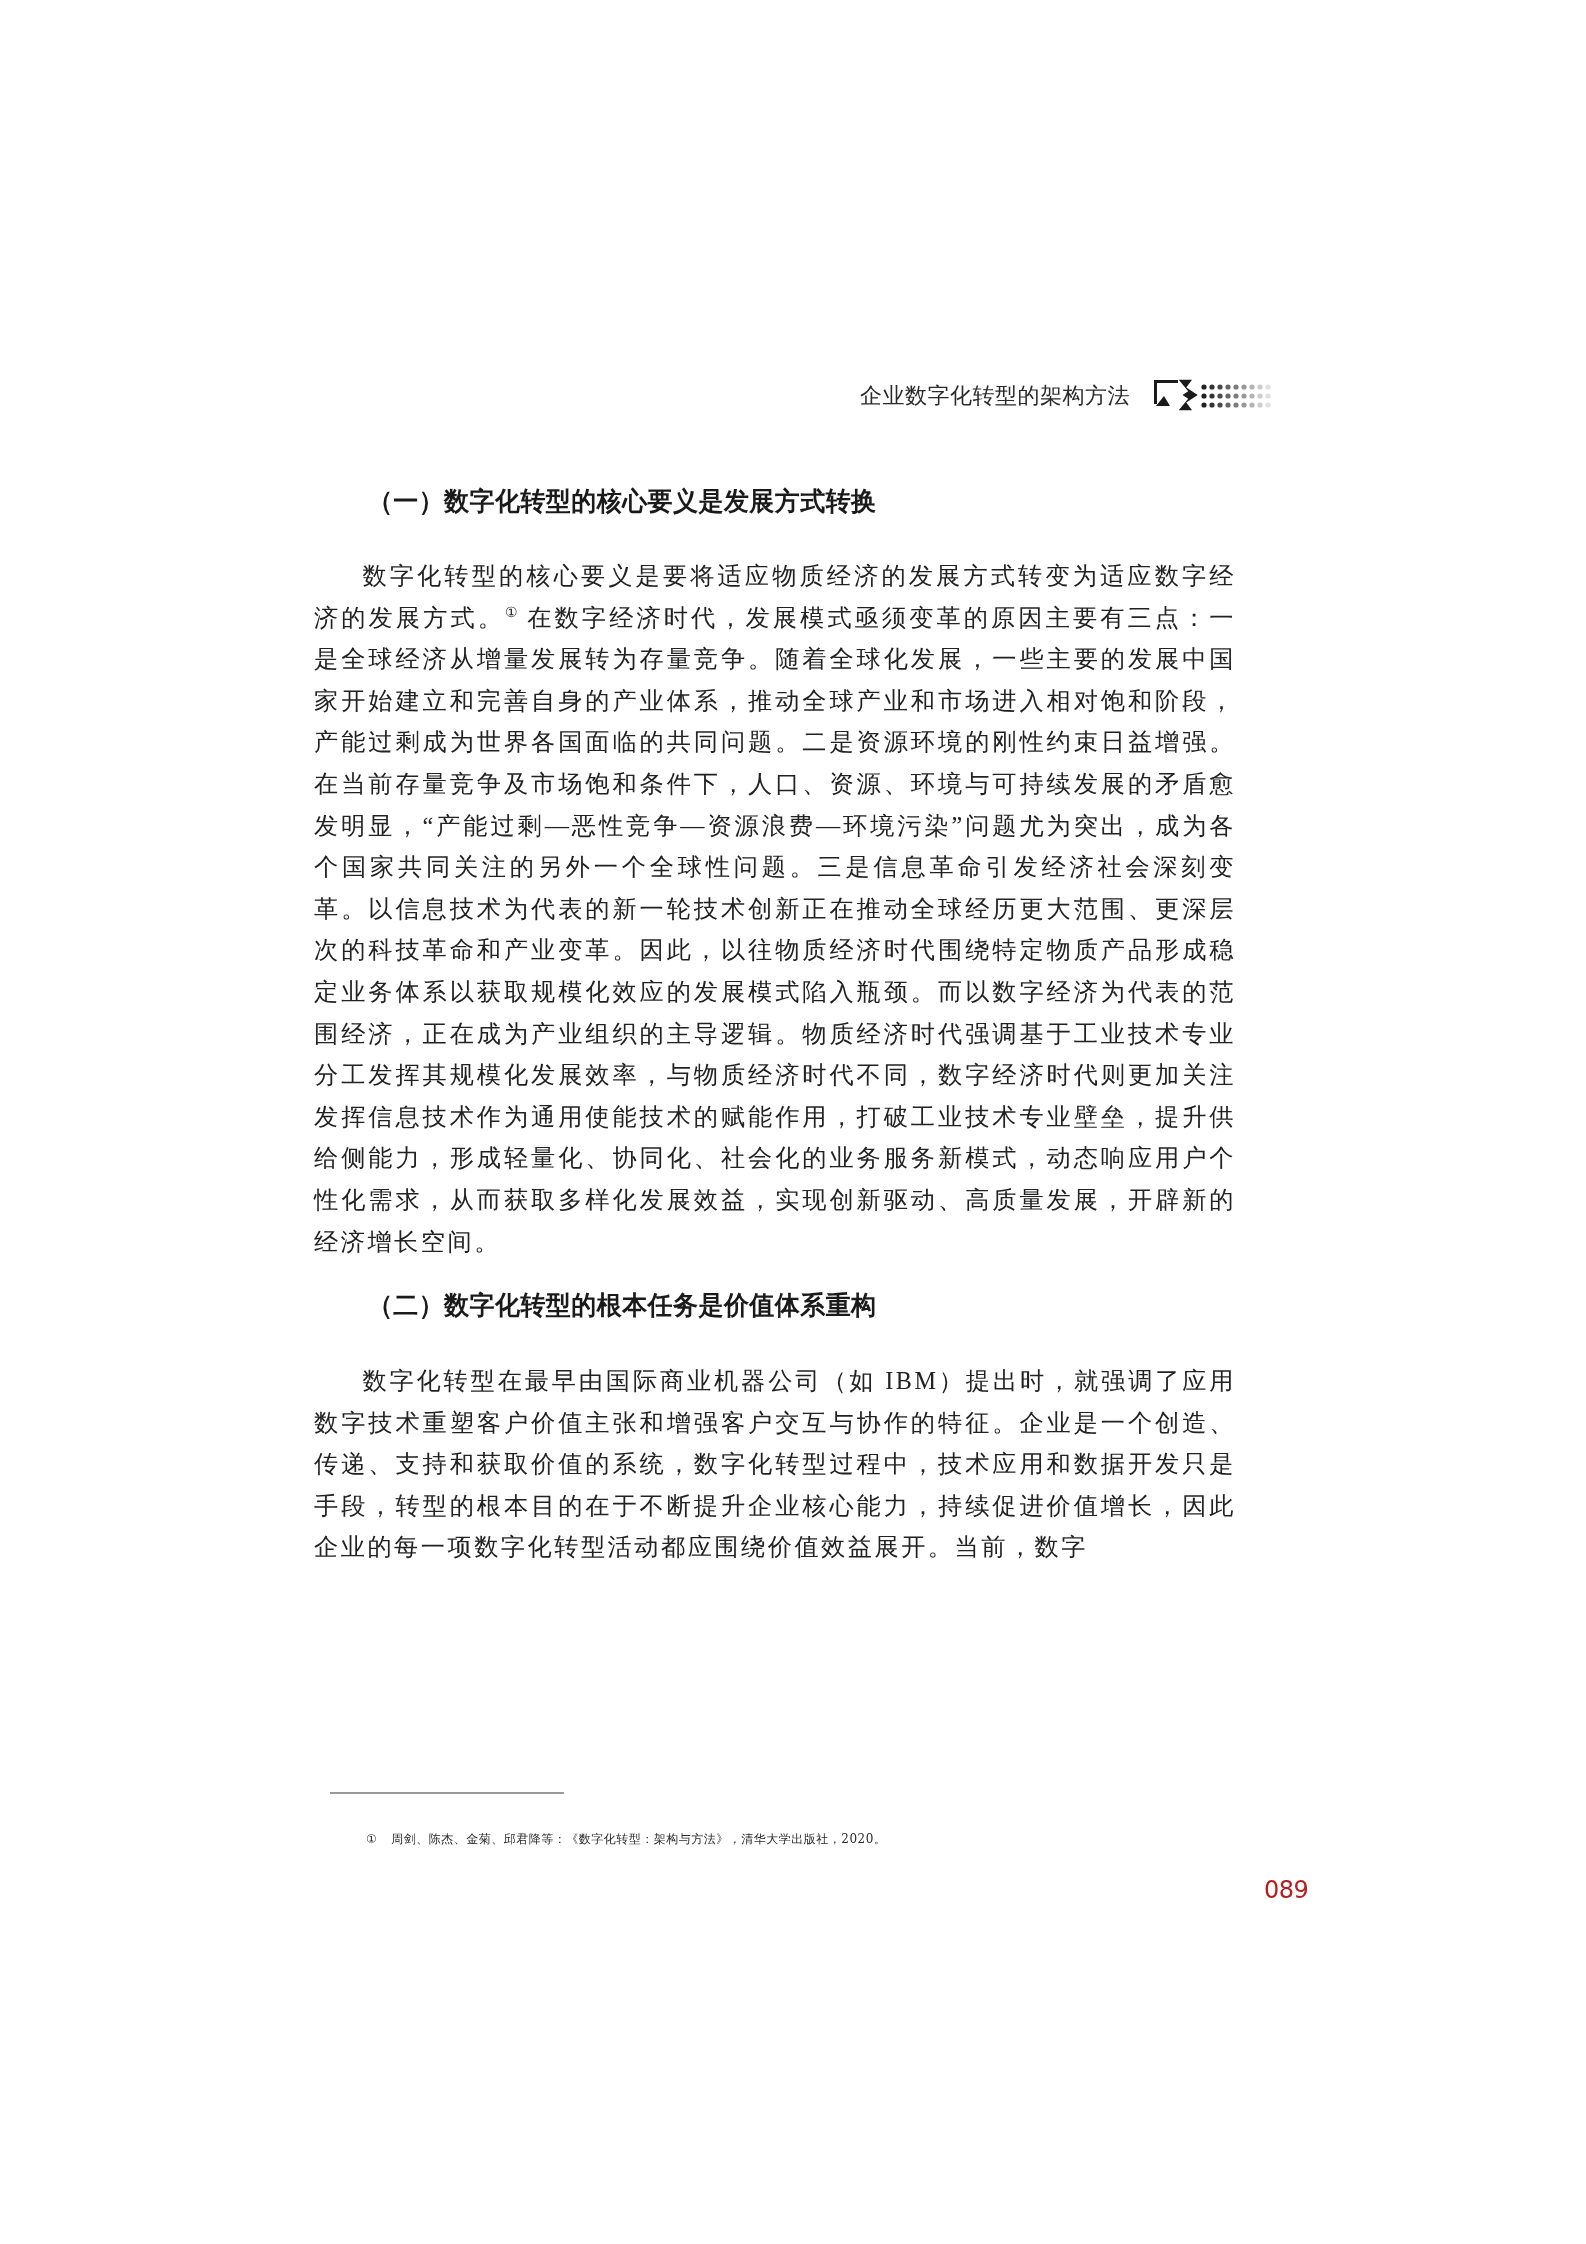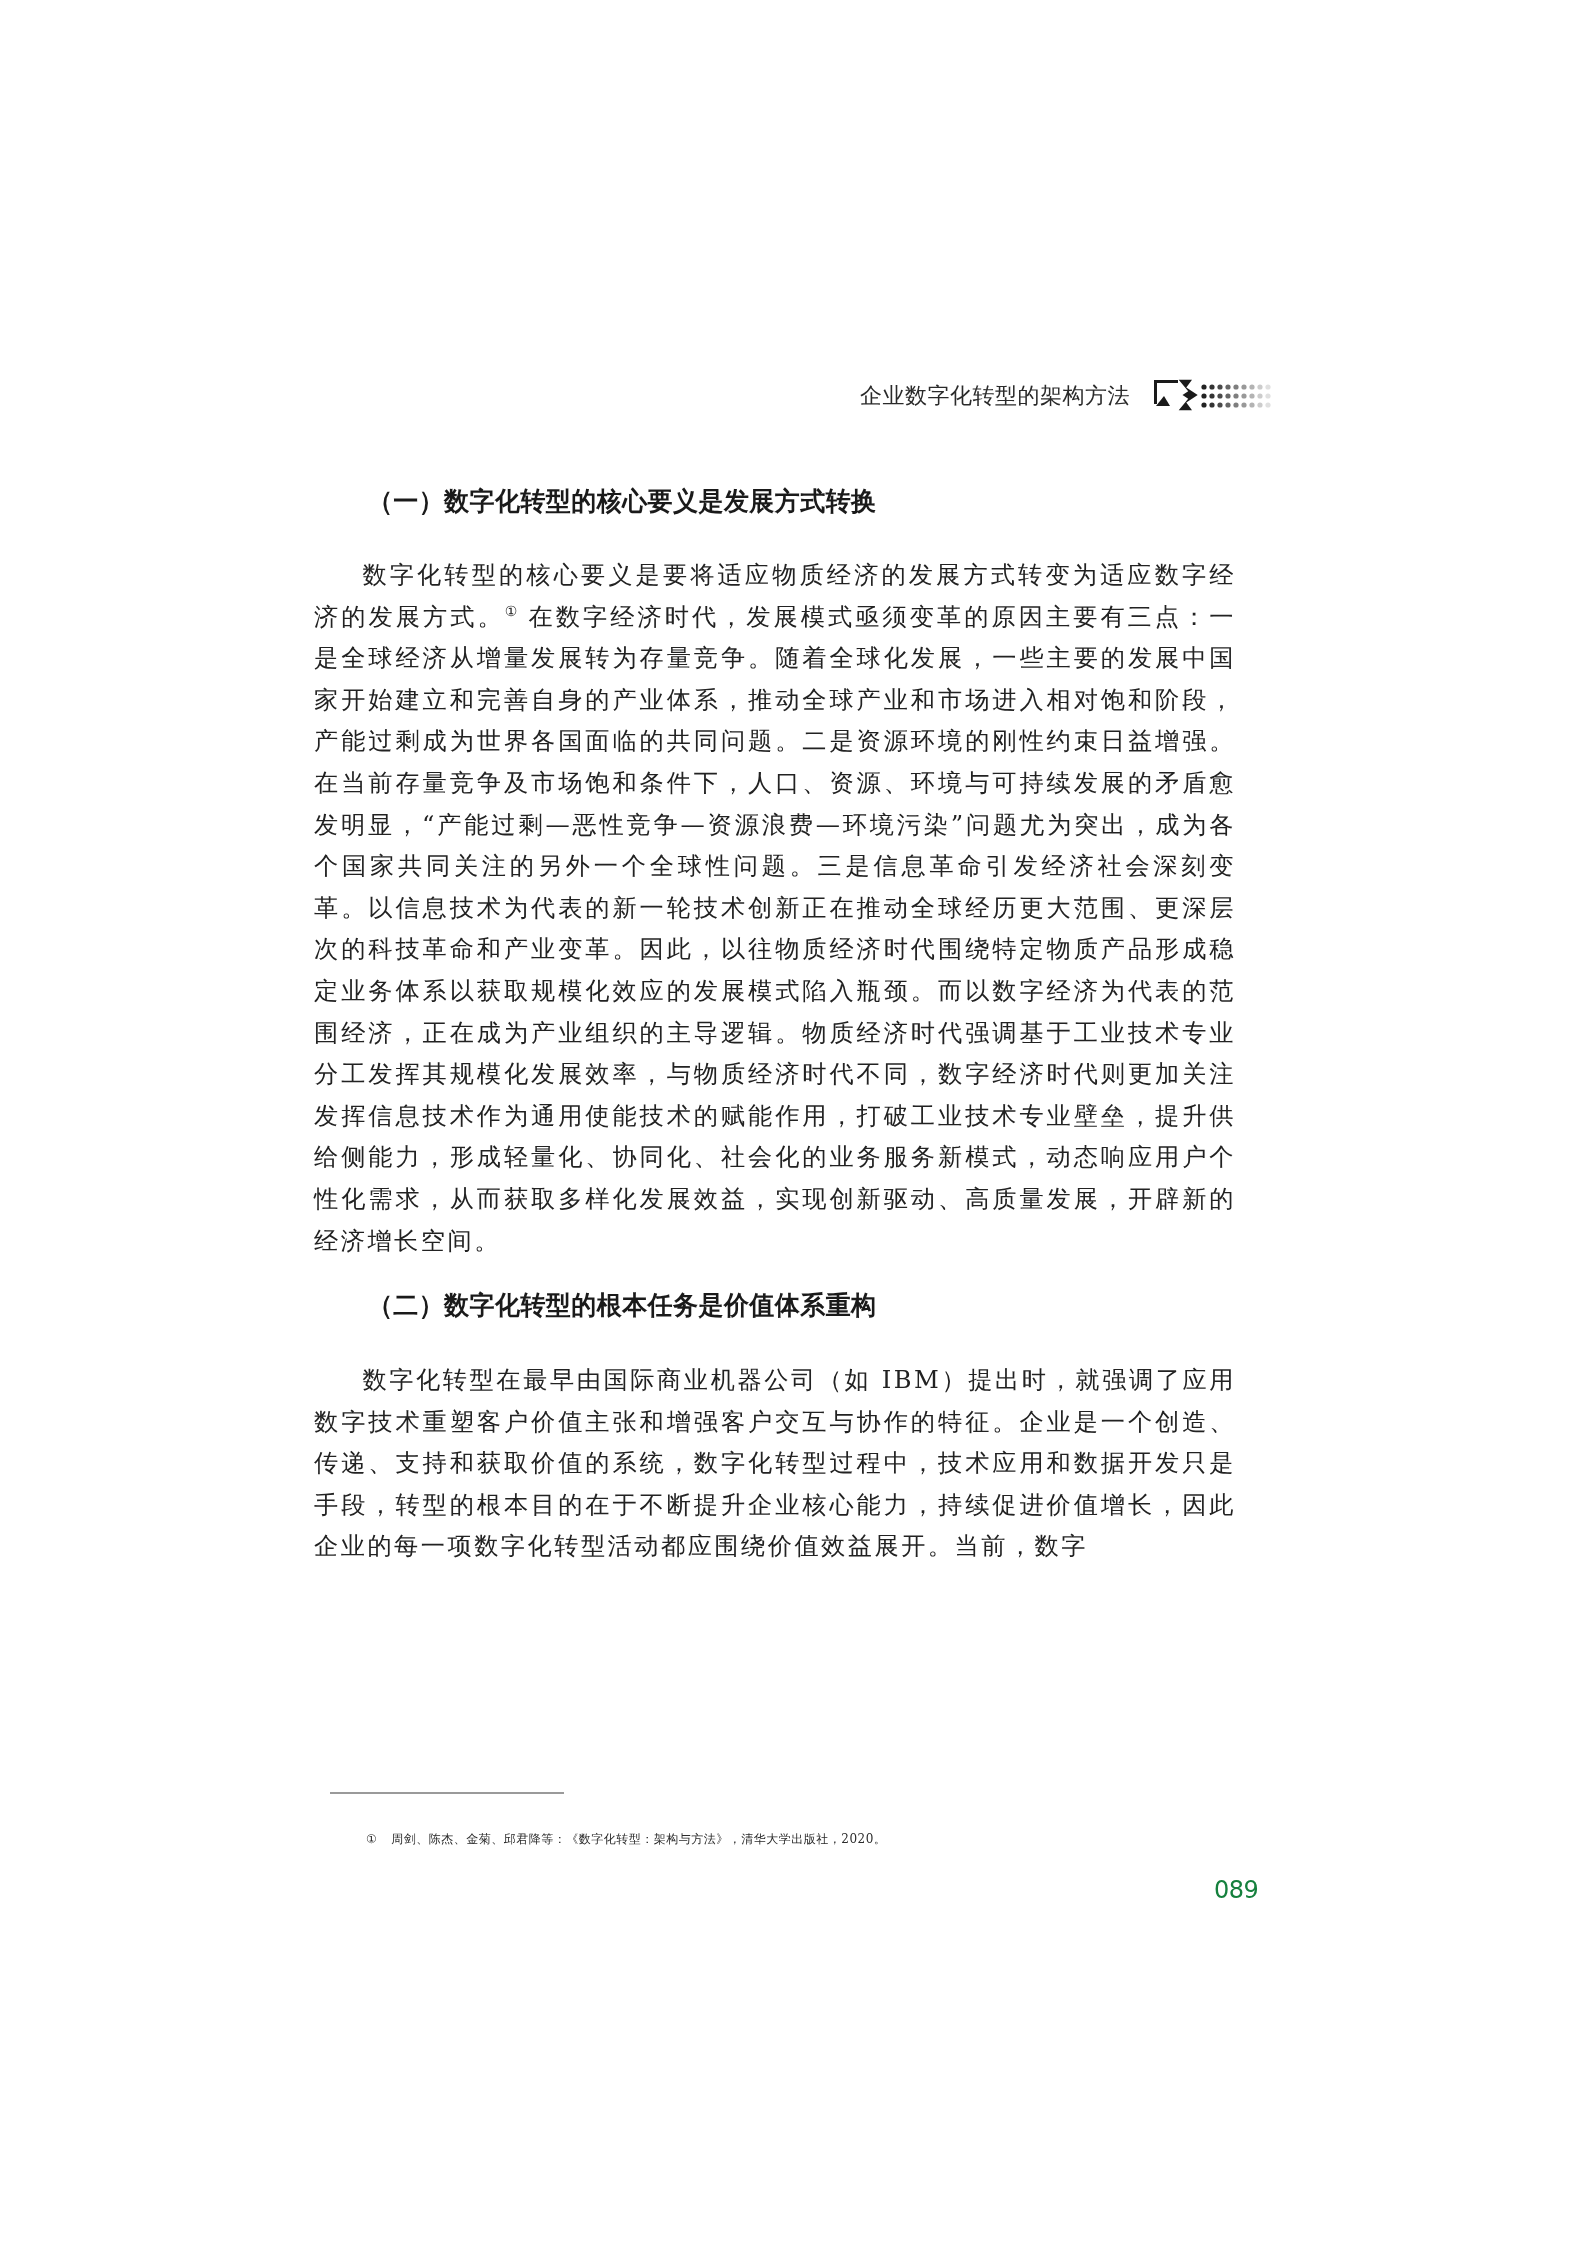--- a/index.html
+++ b/index.html
@@ -51,20 +51,21 @@
       transform-origin: left center;
     }
     .para {
       font-size: 24.2px;
       line-height: 41.6px;
       text-indent: 2em;
       text-align: justify;
       margin: 0;
       letter-spacing: 2.5px;
       color: #222;
+      font-family: Liberation Serif, serif;
     }
     .h1 { margin-top: 0; }
     .p1 { margin-top: 33px; }
     .h2 { margin-top: 22px; }
     .p2 { margin-top: 34px; }
     .fn-sup {
       font-size: 14px;
       vertical-align: super;
       line-height: 0;
       text-indent: 0;
@@ -83,25 +84,25 @@
       left: 366px;
       top: 1826px;
       font-size: 12px;
       line-height: 26px;
       color: #2a2a2a;
       letter-spacing: 0.5px;
     }
     .footnote .marker { margin-right: 14px; }
     .page-number {
       position: absolute;
-      left: 1214px;
+      left: 1264px;
       top: 1876px;
       font-family: "DejaVu Sans", "Liberation Sans", sans-serif;
       font-size: 24px;
-      color: #15803d;
+      color: #b91c1c;
       letter-spacing: -0.5px;
     }
   </style>
 </head>
 <body>
 
 <div class="running-header">
   <span class="title">企业数字化转型的架构方法</span>
   <svg class="header-logo" viewBox="0 0 126 40" xmlns="http://www.w3.org/2000/svg">
 

